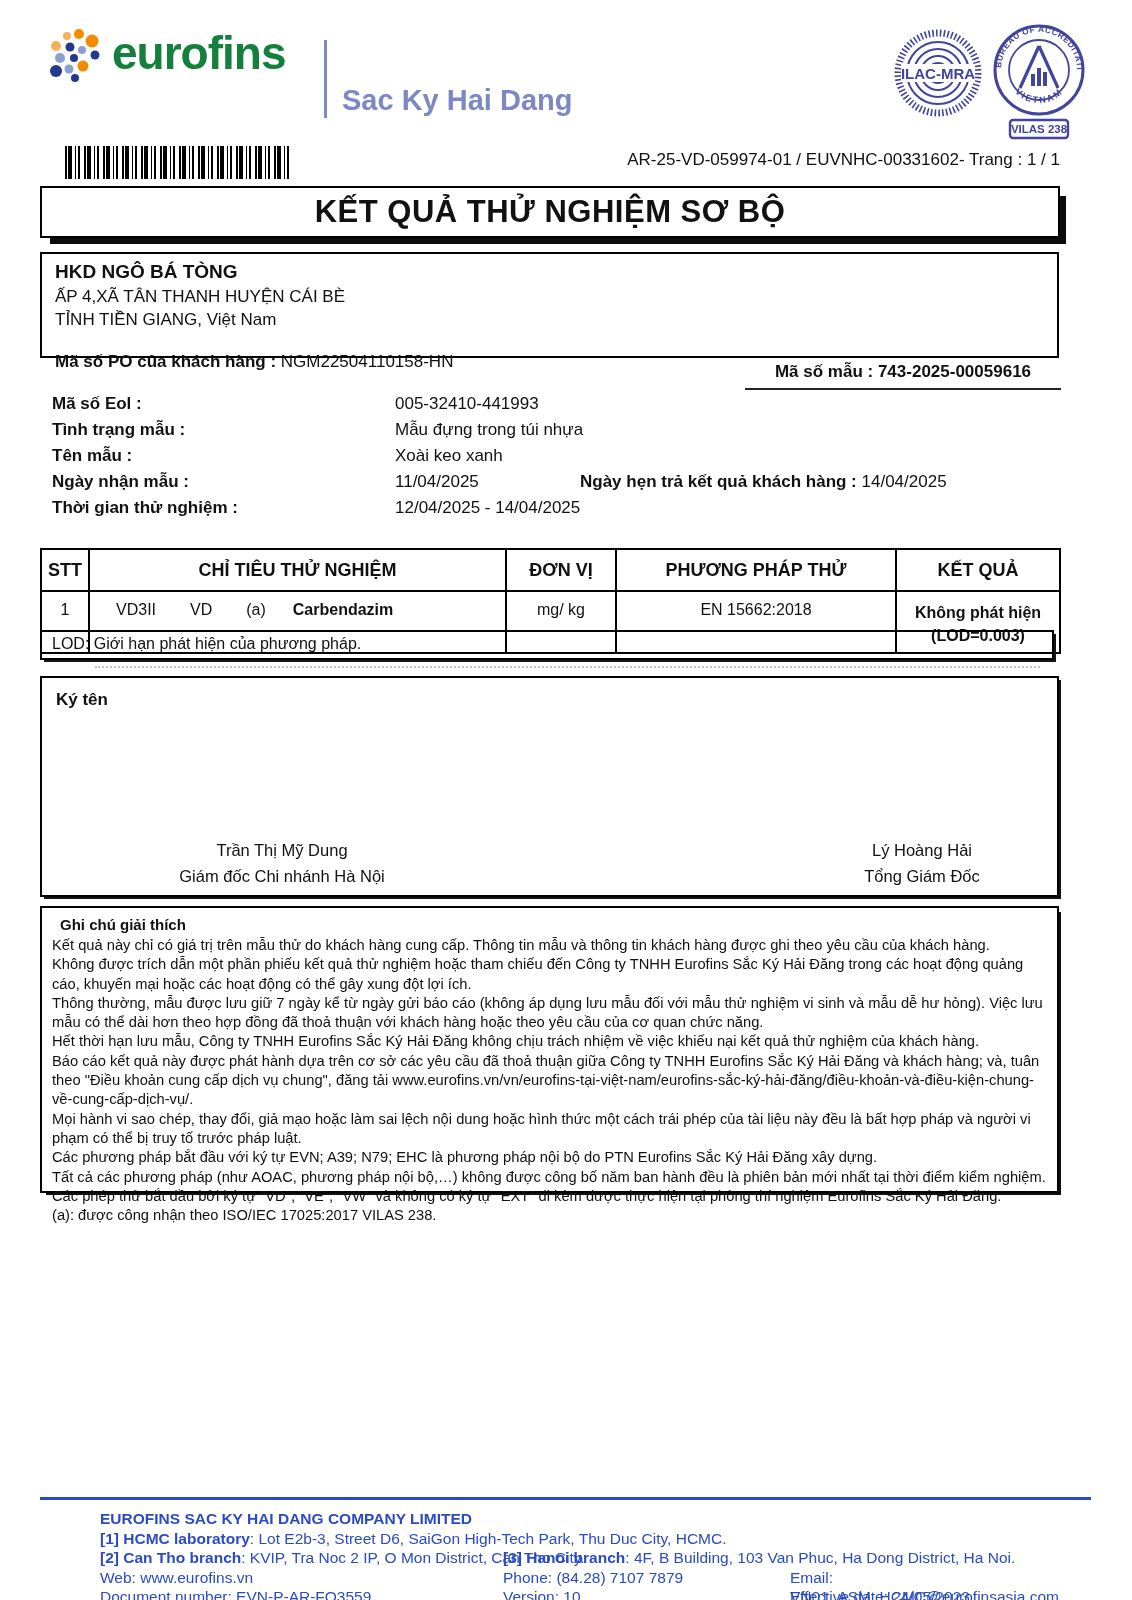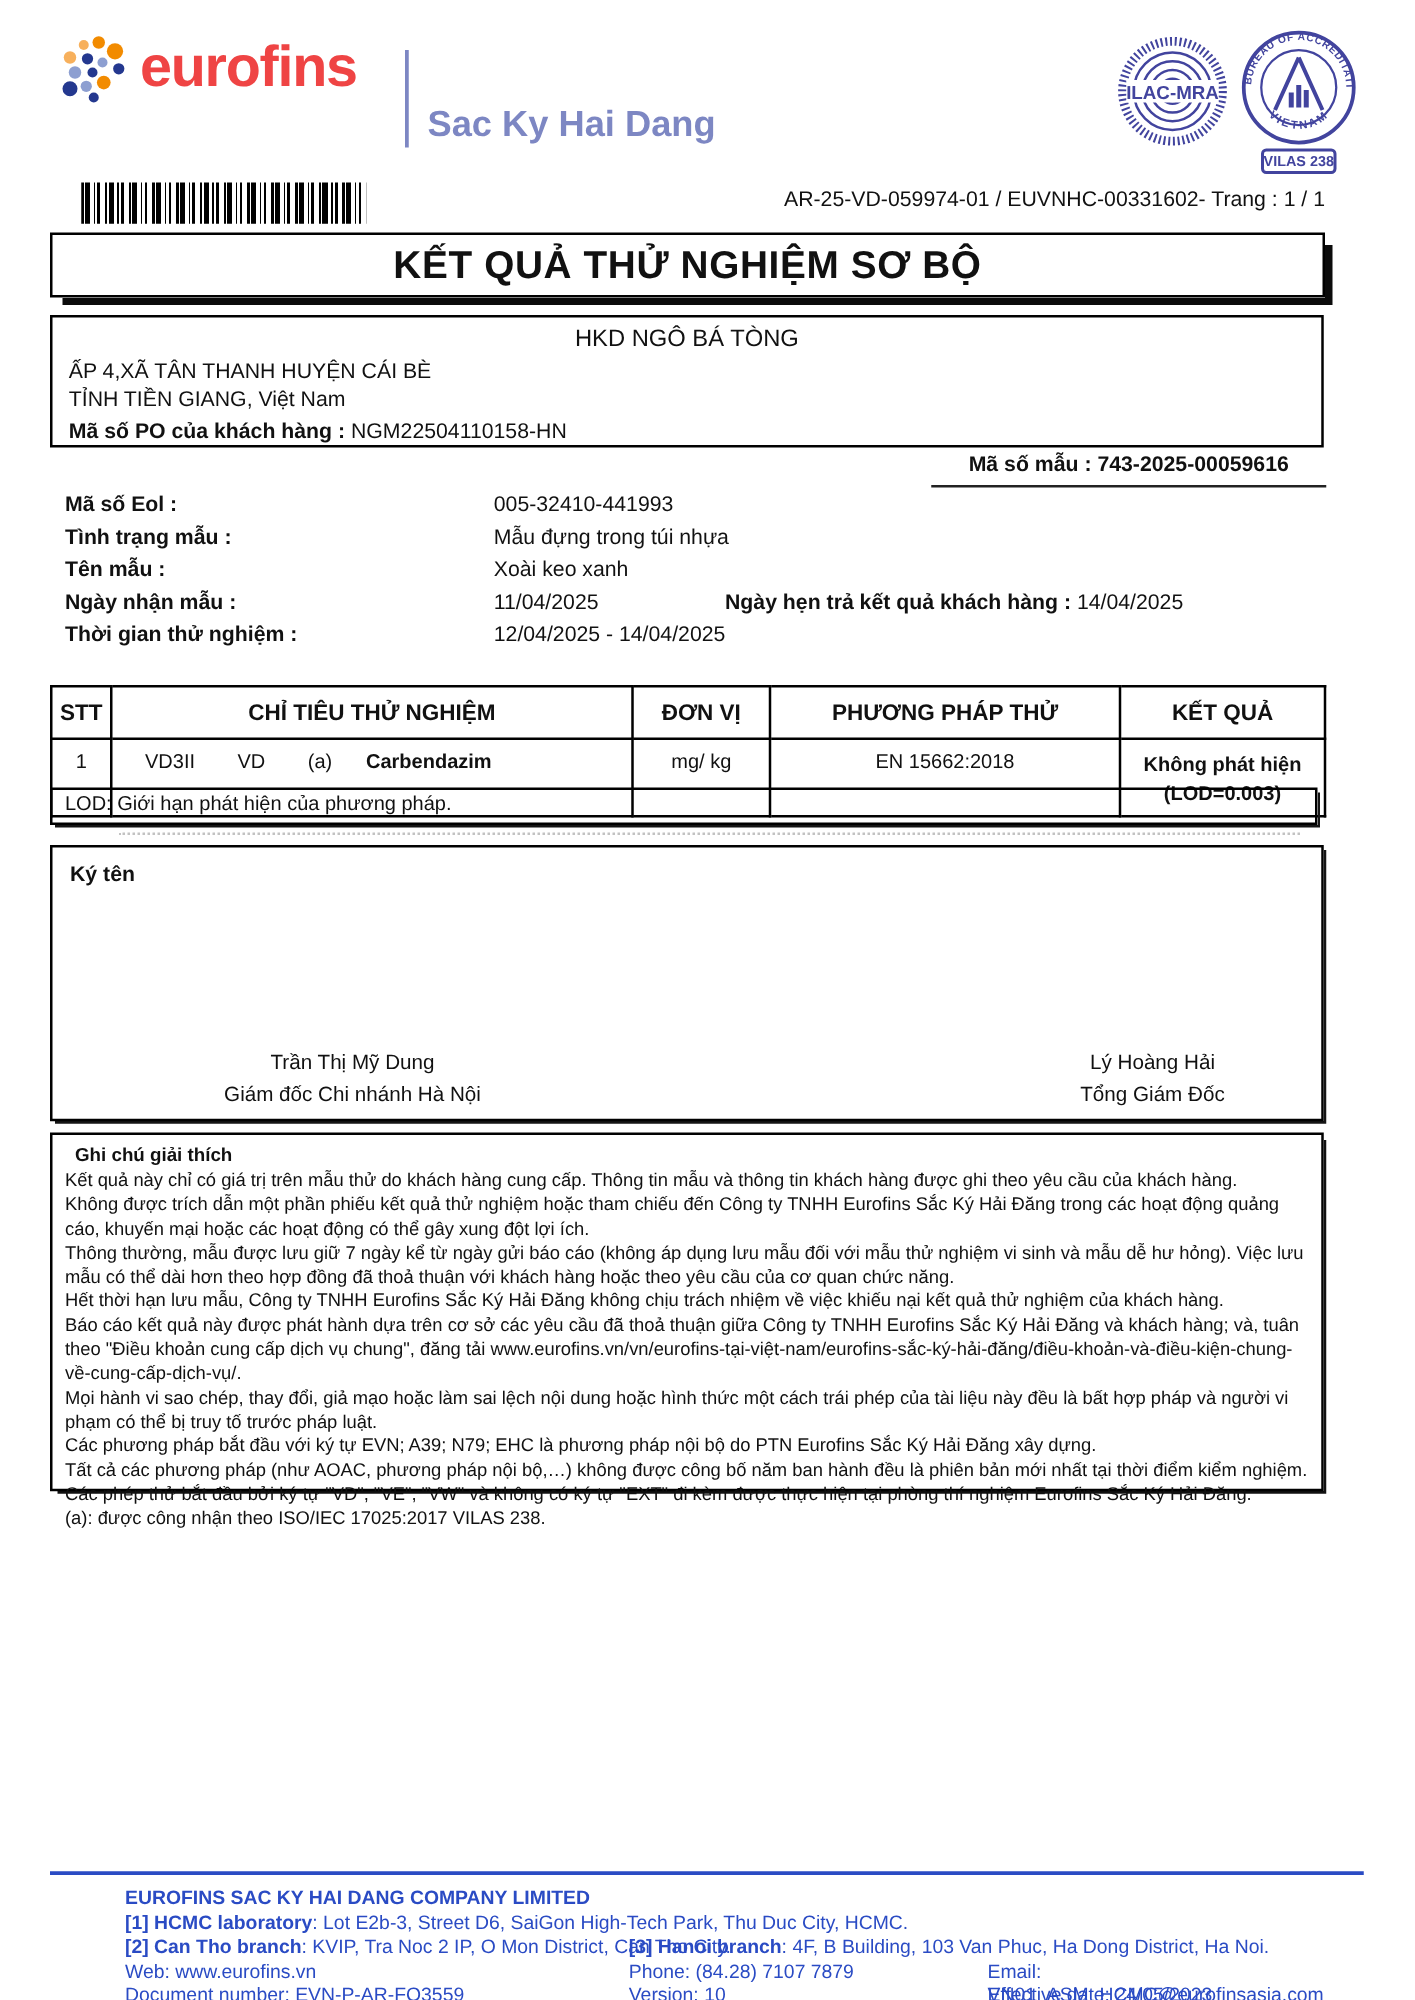--- a/index.html
+++ b/index.html
@@ -1,39 +1,39 @@
 <!DOCTYPE html>
 <html><head>
 <meta charset="utf-8">
 <style>
   html,body{margin:0;padding:0;background:#ffffff;}
   body{font-family:"Liberation Sans","DejaVu Sans",sans-serif;color:#111;}
   #page{position:relative;width:1132px;height:1600px;background:#fff;overflow:hidden;}
   .abs{position:absolute;}
 
   
-  #eurofins-word{left:112px;top:26px;font-size:46px;font-weight:bold;color:#ef4444;letter-spacing:-1px;text-align:center;}
+  #eurofins-word{left:112px;top:26px;font-size:46px;font-weight:bold;color:#15803d;letter-spacing:-1px;text-align:center;}
   #brand-divider{left:324px;top:40px;width:3px;height:78px;background:#7d87c3;}
   #sub-brand{left:342px;top:84px;font-size:29px;font-weight:bold;color:#7d87c3;}
 
   
   #barcode{left:65px;top:146px;width:228px;height:33px;
     background:repeating-linear-gradient(90deg,#000 0 2px,#fff 2px 3px,#000 3px 7px,#fff 7px 10px,#000 10px 11px,#fff 11px 13px,#000 13px 15px,#fff 15px 19px);}
   #doc-ref{left:560px;top:150px;width:500px;text-align:right;font-size:17px;}
 
   
   #title-box{left:40px;top:186px;width:1016px;height:48px;border:2px solid #000;
     box-shadow:8px 8px 0 -2px #0b0b0b;display:flex;align-items:center;justify-content:center;}
   #title-box .t{font-size:31px;font-weight:bold;letter-spacing:0.5px;}
 
   
   #customer-box{left:40px;top:252px;width:1019px;height:106px;border:2px solid #000;box-sizing:border-box;padding:7px 13px;}
-  #customer-box .name{font-size:19px;font-weight:normal;margin-bottom:4px;text-align:center;}
+  #customer-box .name{font-size:19px;font-weight:bold;margin-bottom:4px;}
   #customer-box .addr{font-size:17px;margin-bottom:3px;}
-  #customer-box .po{font-size:17px;margin-top:5px;}
+  #customer-box .po{font-size:17px;margin-top:22px;}
   #customer-box .po .lbl{font-weight:bold;}
 
   
   #sample-code{left:745px;top:362px;width:316px;height:26px;border-bottom:2px solid #222;
     text-align:center;font-size:17px;font-weight:bold;}
 
   
   #sample-info{left:52px;top:394px;width:1010px;font-size:17px;}
   #sample-info .row{position:relative;height:26px;}
   #sample-info .lbl{display:inline-block;width:343px;font-weight:bold;}

